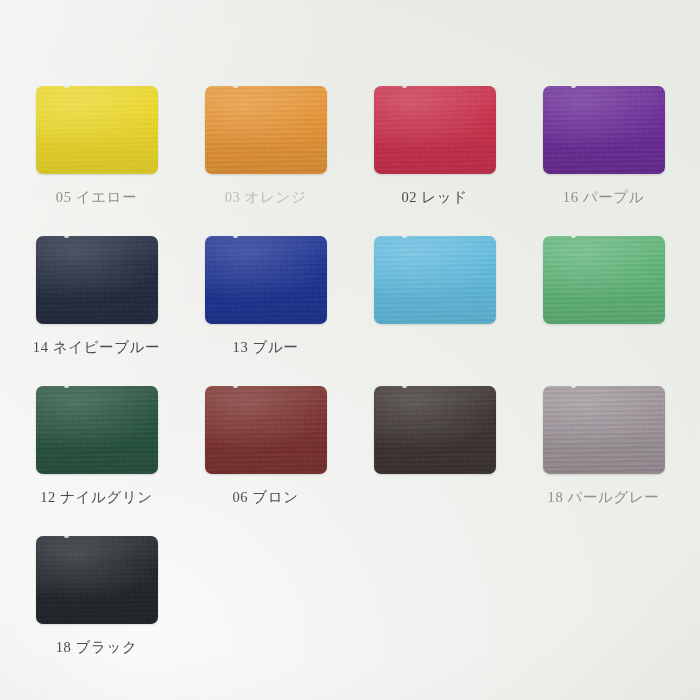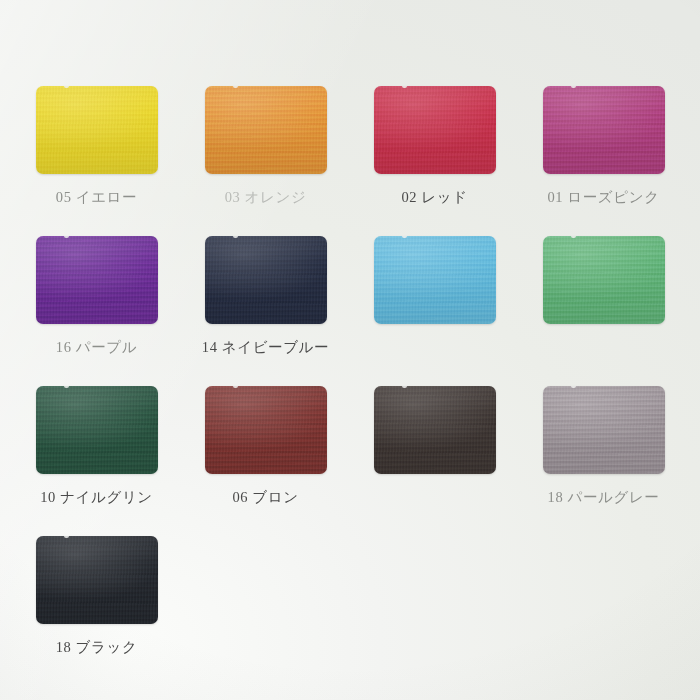--- a/index.html
+++ b/index.html
@@ -159,50 +159,50 @@
           <div class="tone" style="background: rgb(200, 48, 75);"></div>
           <div class="weave"></div>
           <div class="weave2"></div>
           <div class="sheen"></div>
           <div class="nick"></div>
         </div>
         <div class="label">02 レッド</div>
       </div>
       <div class="cell">
         <div class="chip">
-          <div class="tone" style="background: rgb(174, 62, 125);"></div>
-          <div class="weave"></div>
-          <div class="weave2"></div>
-          <div class="sheen"></div>
-          <div class="nick"></div>
-        </div>
-        <div class="label mid">01 ローズピンク</div>
-      </div>
-      <div class="cell">
-        <div class="chip">
           <div class="tone" style="background: rgb(106, 44, 150);"></div>
           <div class="weave"></div>
           <div class="weave2"></div>
           <div class="sheen"></div>
           <div class="nick"></div>
         </div>
         <div class="label mid">16 パープル</div>
       </div>
       <div class="cell">
         <div class="chip">
           <div class="tone" style="background: rgb(36, 43, 64);"></div>
           <div class="weave"></div>
           <div class="weave2"></div>
           <div class="sheen"></div>
           <div class="nick"></div>
         </div>
         <div class="label">14 ネイビーブルー</div>
       </div>
       <div class="cell">
         <div class="chip">
+          <div class="tone" style="background: rgb(30, 51, 145);"></div>
+          <div class="weave"></div>
+          <div class="weave2"></div>
+          <div class="sheen"></div>
+          <div class="nick"></div>
+        </div>
+        <div class="label">13 ブルー</div>
+      </div>
+      <div class="cell">
+        <div class="chip">
           <div class="tone" style="background: rgb(97, 186, 221);"></div>
           <div class="weave"></div>
           <div class="weave2"></div>
           <div class="sheen"></div>
           <div class="nick"></div>
         </div>
       </div>
       <div class="cell">
         <div class="chip">
           <div class="tone" style="background: rgb(95, 179, 119);"></div>
@@ -213,21 +213,21 @@
         </div>
       </div>
       <div class="cell">
         <div class="chip">
           <div class="tone" style="background: rgb(39, 82, 63);"></div>
           <div class="weave"></div>
           <div class="weave2"></div>
           <div class="sheen"></div>
           <div class="nick"></div>
         </div>
-        <div class="label">10 ナイルグリン</div>
+        <div class="label">12 ナイルグリン</div>
       </div>
       <div class="cell">
         <div class="chip">
           <div class="tone" style="background: rgb(122, 50, 47);"></div>
           <div class="weave"></div>
           <div class="weave2"></div>
           <div class="sheen"></div>
           <div class="nick"></div>
         </div>
         <div class="label">06 ブロン</div>

